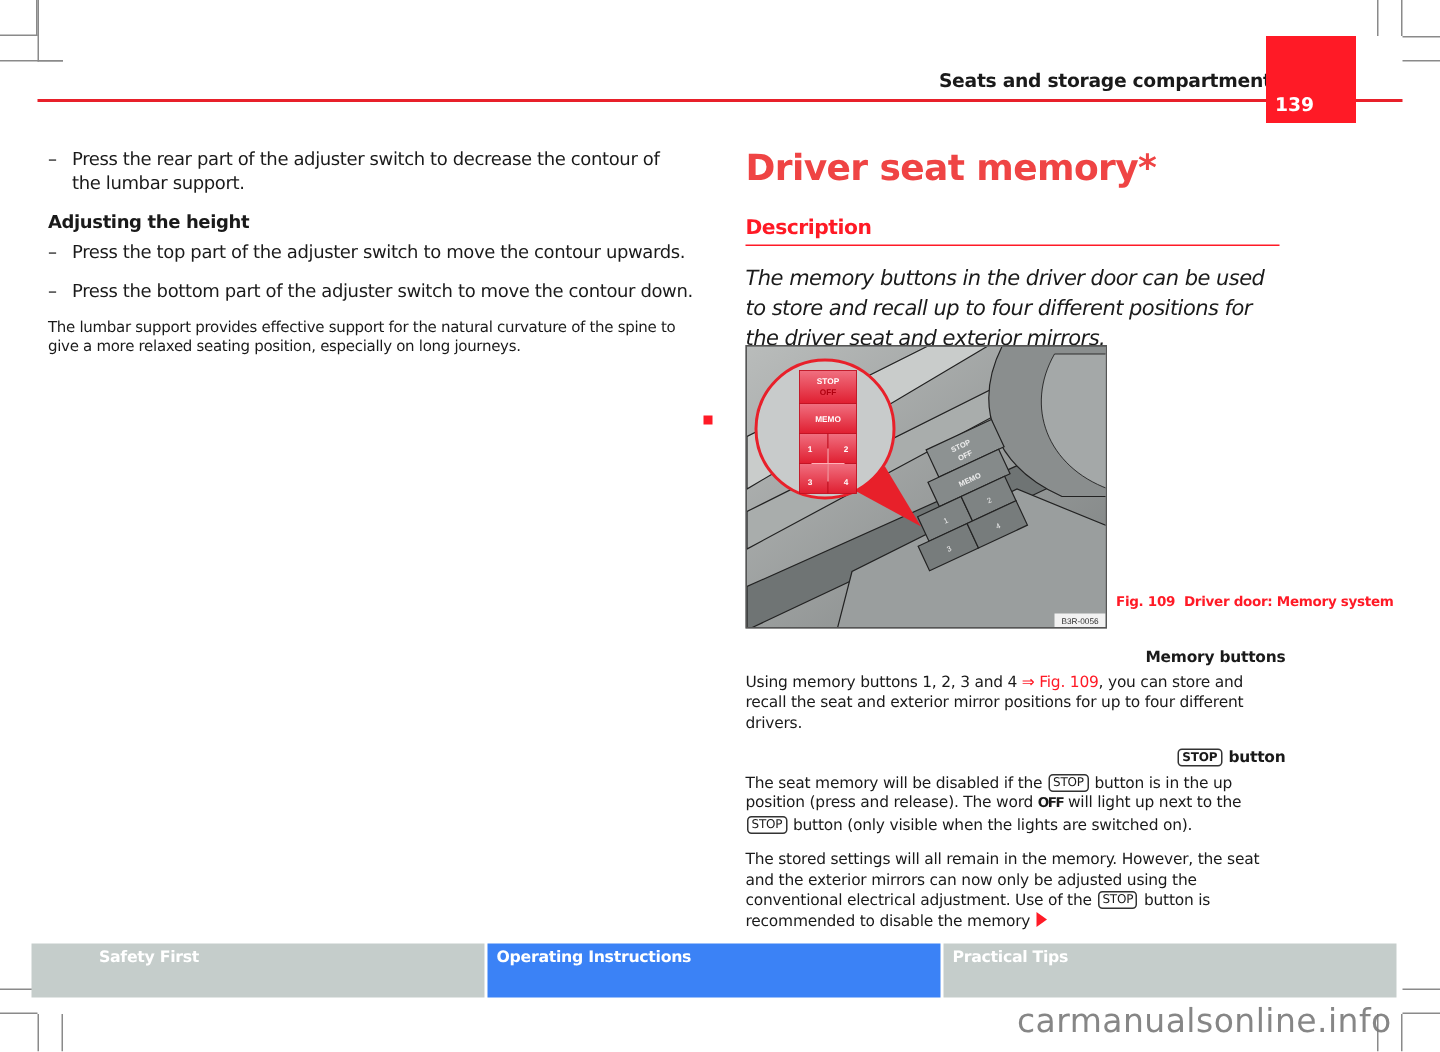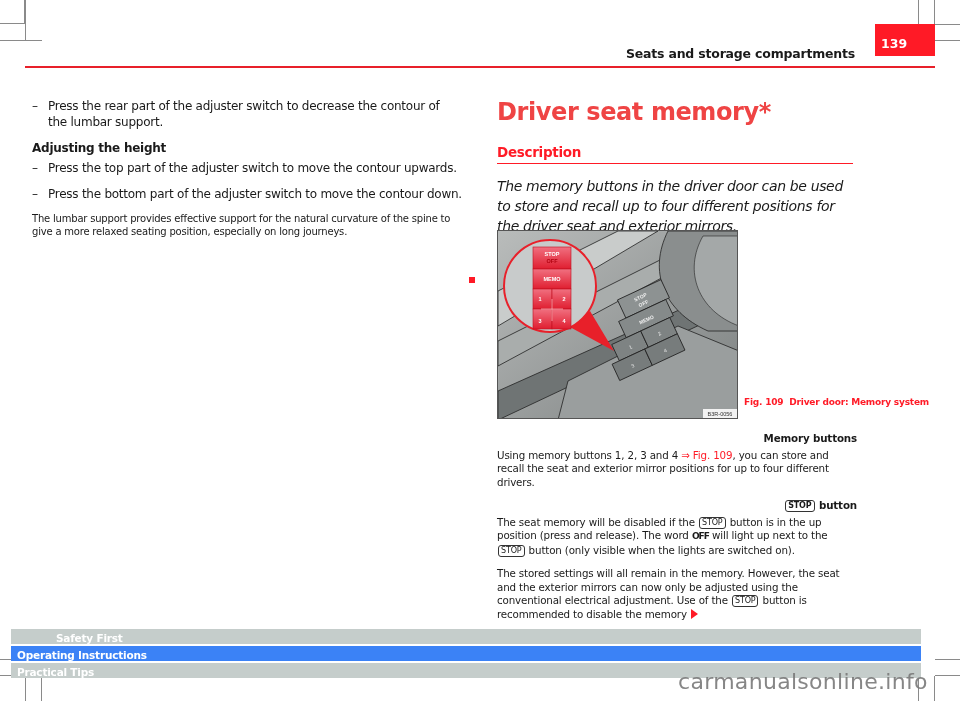--- a/index.html
+++ b/index.html
@@ -5,21 +5,21 @@
     * { box-sizing: border-box; margin: 0; padding: 0; }
     html, body { width: 960px; height: 701px; background: #ffffff; overflow: hidden; }
     body { position: relative; font-family: "DejaVu Sans", "Liberation Sans", sans-serif; color: #1a1a1a; }
 
     
     .crop { position: absolute; border-color: #8a8a8a; border-style: solid; border-width: 0; }
 
     
     .hdr-line { position: absolute; left: 25px; top: 66px; width: 910px; height: 2px; background: #e8202a; }
     .hdr-title { position: absolute; right: 105px; top: 46px; font-size: 12.5px; font-weight: bold; color: #1a1a1a; letter-spacing: -0.2px; }
-    .hdr-pagebox { position: absolute; left: 875px; top: 24px; width: 60px; height: 32px; background: #ff1a26; }
+    .hdr-pagebox { position: absolute; left: 844px; top: 24px; width: 60px; height: 58px; background: #ff1a26; }
     .hdr-pagenum { position: absolute; left: 6px; bottom: 5px; color: #ffffff; font-weight: bold; font-size: 12.5px; }
 
     
     .col-left { position: absolute; left: 32px; top: 98px; width: 430px; font-size: 12px; line-height: 16px; letter-spacing: -0.25px; }
     .bullet { position: relative; padding-left: 16px; margin-bottom: 10px; }
     .bullet .dash { position: absolute; left: 0; top: 0; }
     .subhead { font-weight: bold; margin-bottom: 4px; margin-top: 0; }
     .small-para { font-size: 10px; line-height: 13px; letter-spacing: -0.2px; margin-top: 4px; }
     .end-mark-left { position: absolute; left: 469px; top: 277px; width: 6px; height: 6px; background: #ff1a26; }
 
@@ -34,21 +34,21 @@
 
     .body-right { position: absolute; left: 497px; top: 432px; width: 360px; font-size: 10.3px; line-height: 13.5px; letter-spacing: -0.15px; }
     .body-right .bhead { font-weight: bold; margin-bottom: 3px; text-align: right; }
     .body-right p { margin-bottom: 10px; }
     .xref { color: #ff1a26; }
     .key { display: inline-block; border: 1px solid #333; border-radius: 3px; font-size: 8px; line-height: 10px; padding: 0 2px; margin: 0 1px; vertical-align: 1px; }
     .offword { font-weight: bold; font-size: 9px; letter-spacing: -1px; }
     .arrow-more { display: inline-block; width: 0; height: 0; border-top: 5px solid transparent; border-bottom: 5px solid transparent; border-left: 7px solid #ff1a26; margin-left: 4px; vertical-align: -1px; }
 
     
-    .footer { position: absolute; left: 11px; top: 629px; width: 910px; height: 36px; display: flex; gap: 2px; flex-direction: column; }
+    .footer { position: absolute; left: 21px; top: 629px; width: 910px; height: 36px; display: flex; gap: 2px; }
     .tab { flex: 1; background: #c5cdcb; padding: 3px 0 0 0; font-size: 10.5px; font-weight: bold; color: #ffffff; letter-spacing: -0.2px; }
     .tab.active { background: #3b82f6; }
     .tab span { display: block; }
     .tab-1 span { padding-left: 45px; }
     .tab-2 span, .tab-3 span, .tab-4 span { padding-left: 6px; }
 
     .watermark { position: absolute; left: 678px; top: 669px; font-size: 22px; color: #7a7a7a; font-family: "DejaVu Sans", sans-serif; letter-spacing: 0.3px; opacity: 0.9; }
   </style>
 </head>
 <body>

